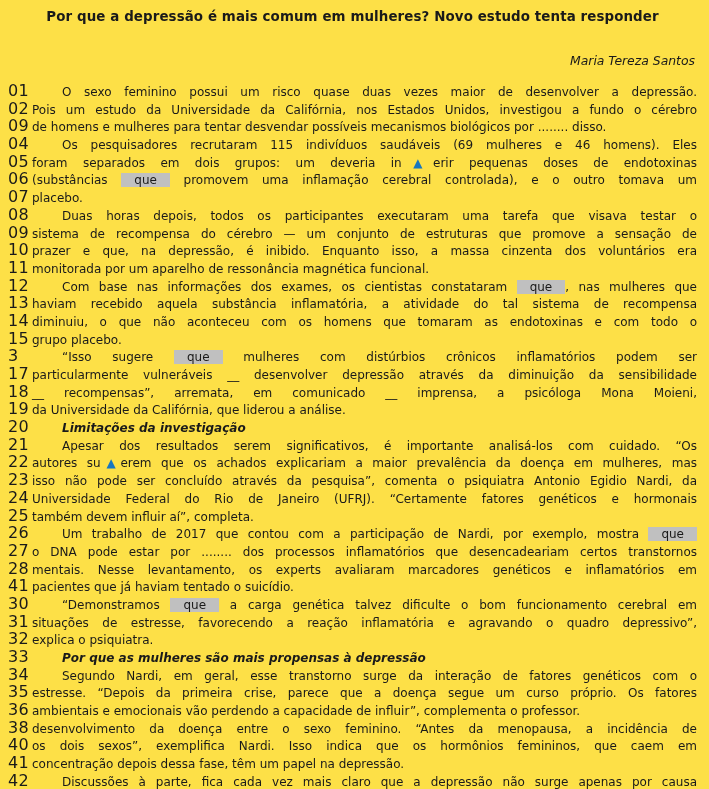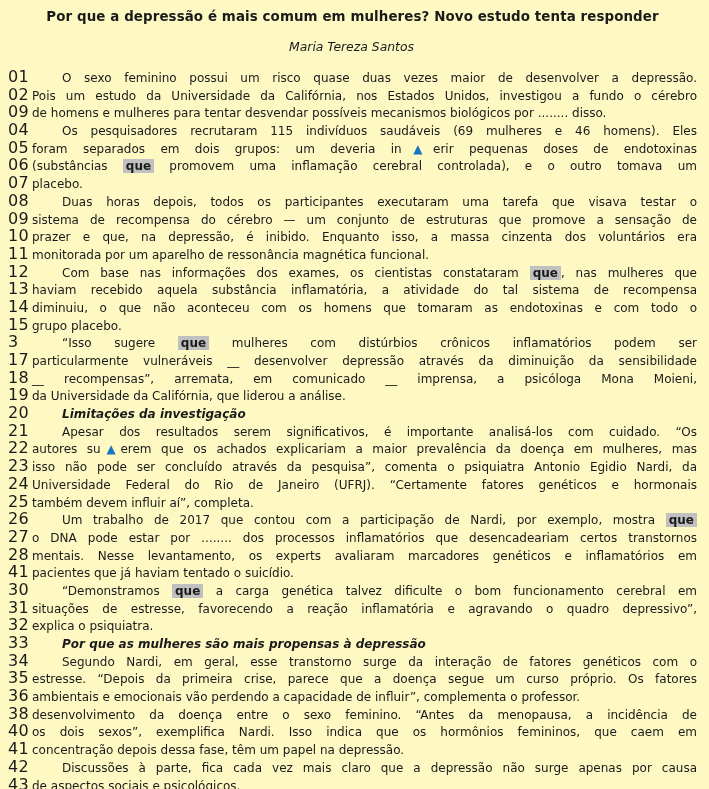--- a/index.html
+++ b/index.html
@@ -12,32 +12,32 @@
     font-family: "DejaVu Sans", "Liberation Sans", sans-serif;
     color: #1a1a1a;
     -webkit-font-smoothing: antialiased;
   }
   .page {
     width: 709px;
     height: 789px;
     box-sizing: border-box;
     padding: 9px 12px 0 8px;
     overflow: hidden;
-    background: #fef9c3;
+    background: #fde047;
   }
   .title {
     text-align: center;
     font-weight: bold;
     font-size: 13.4px;
     line-height: 16px;
     letter-spacing: 0.1px;
   }
   .author {
-    margin-top: 14px;
-    text-align: center;
+    margin-top: 28px;
+    text-align: right;
     font-style: italic;
     font-size: 12.4px;
     padding-right: 2px;
   }
   .doc {
     margin-top: 15px;
   }
   .line {
     display: flex;
     align-items: baseline;
@@ -59,23 +59,23 @@
     text-align-last: justify;
   }
   .txt.ind {
     text-indent: 30px;
   }
   .txt.bold {
     font-weight: bold;
     font-style: italic;
   }
   .hl {
-    font-weight: bold;
+    font-weight: normal;
     background: #c0c0c0;
-    padding: 0 3px;
+    padding: 0 13px;
   }
   .caret {
     color: #1776bf;
     font-style: normal;
     font-size: 12px;
     letter-spacing: -1px;
   }
   .source {
     margin-top: 24px;
     text-align: left;

